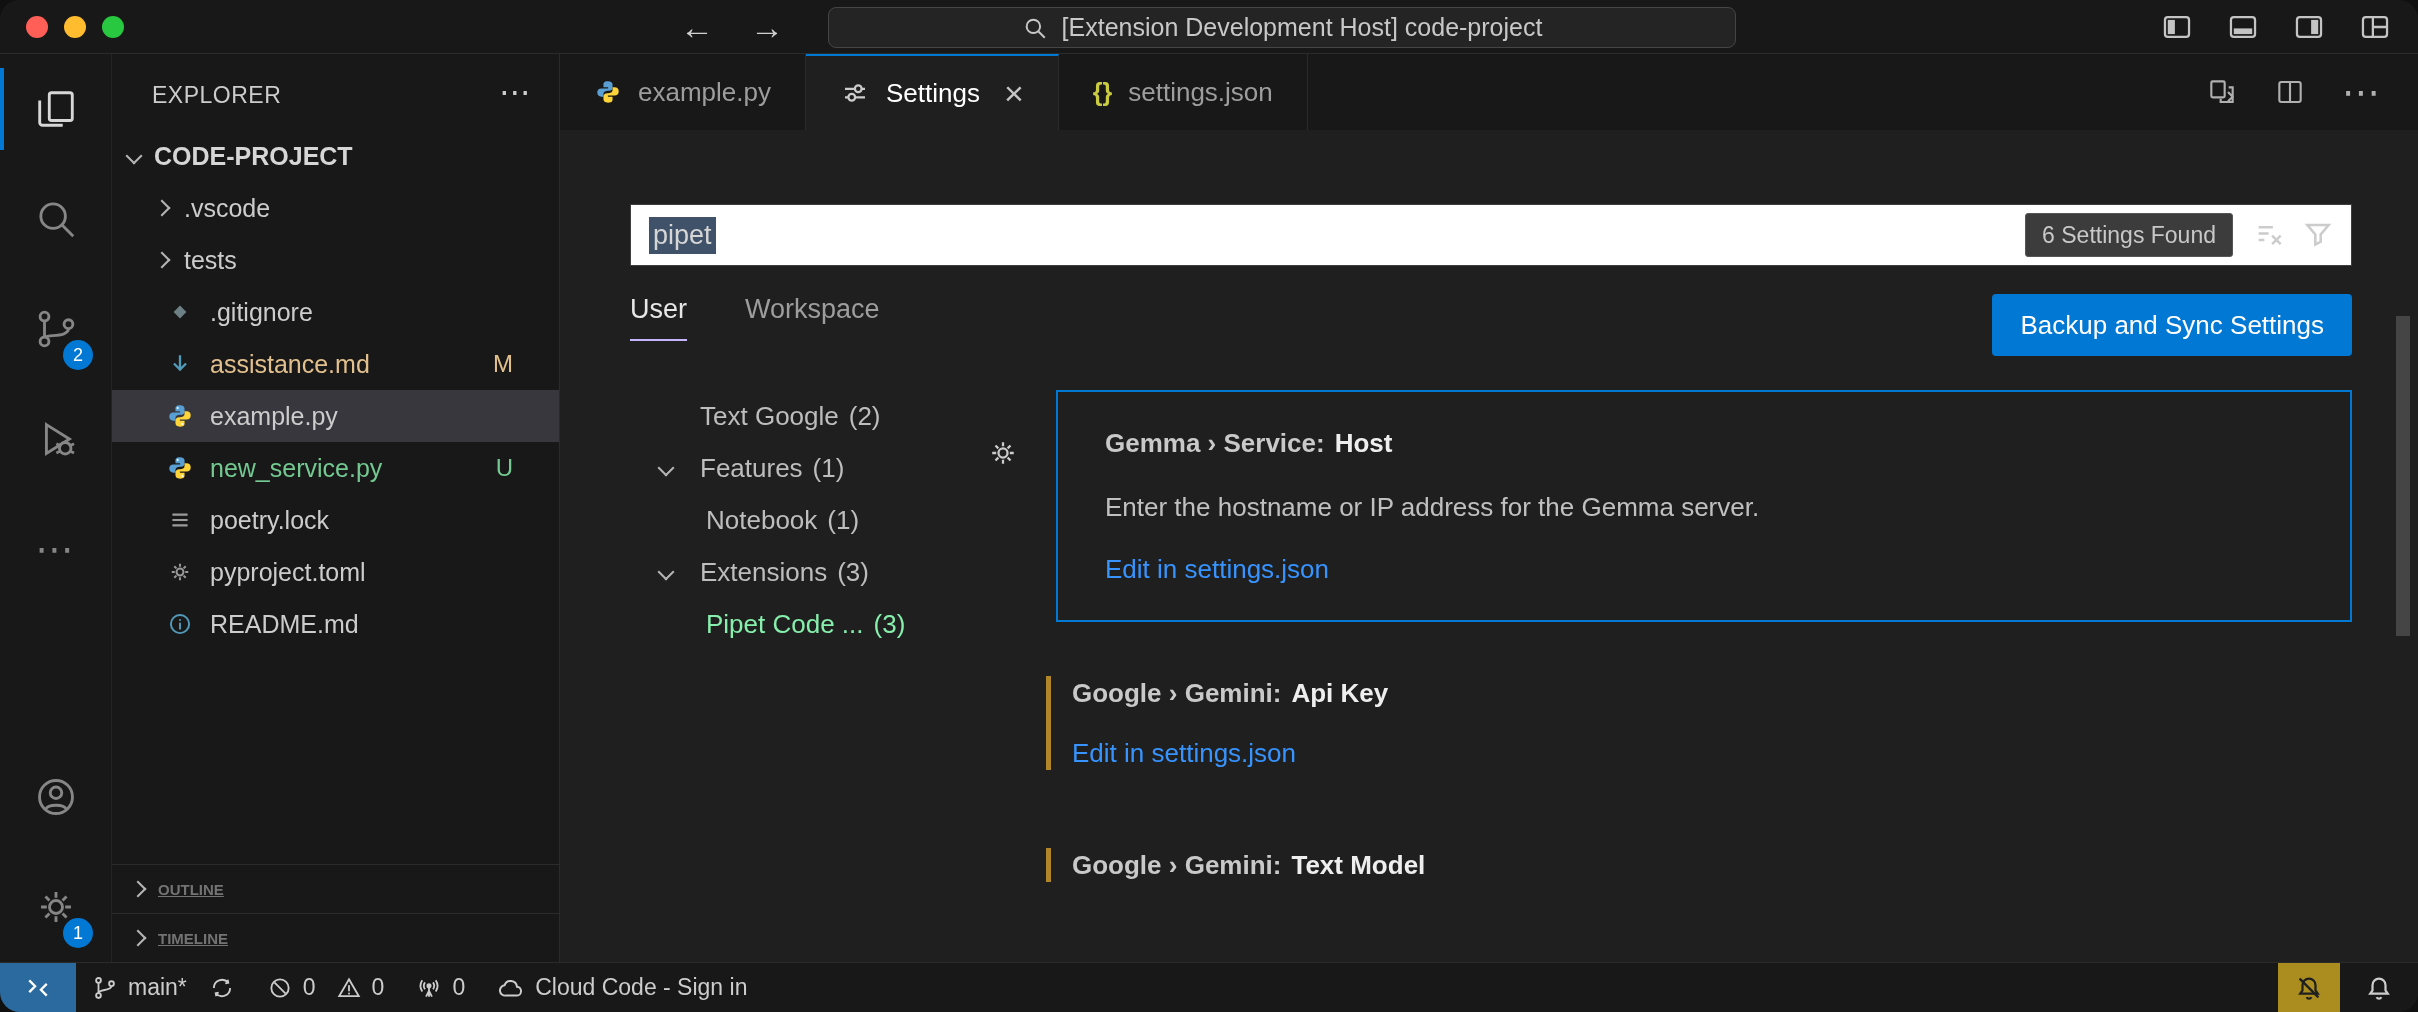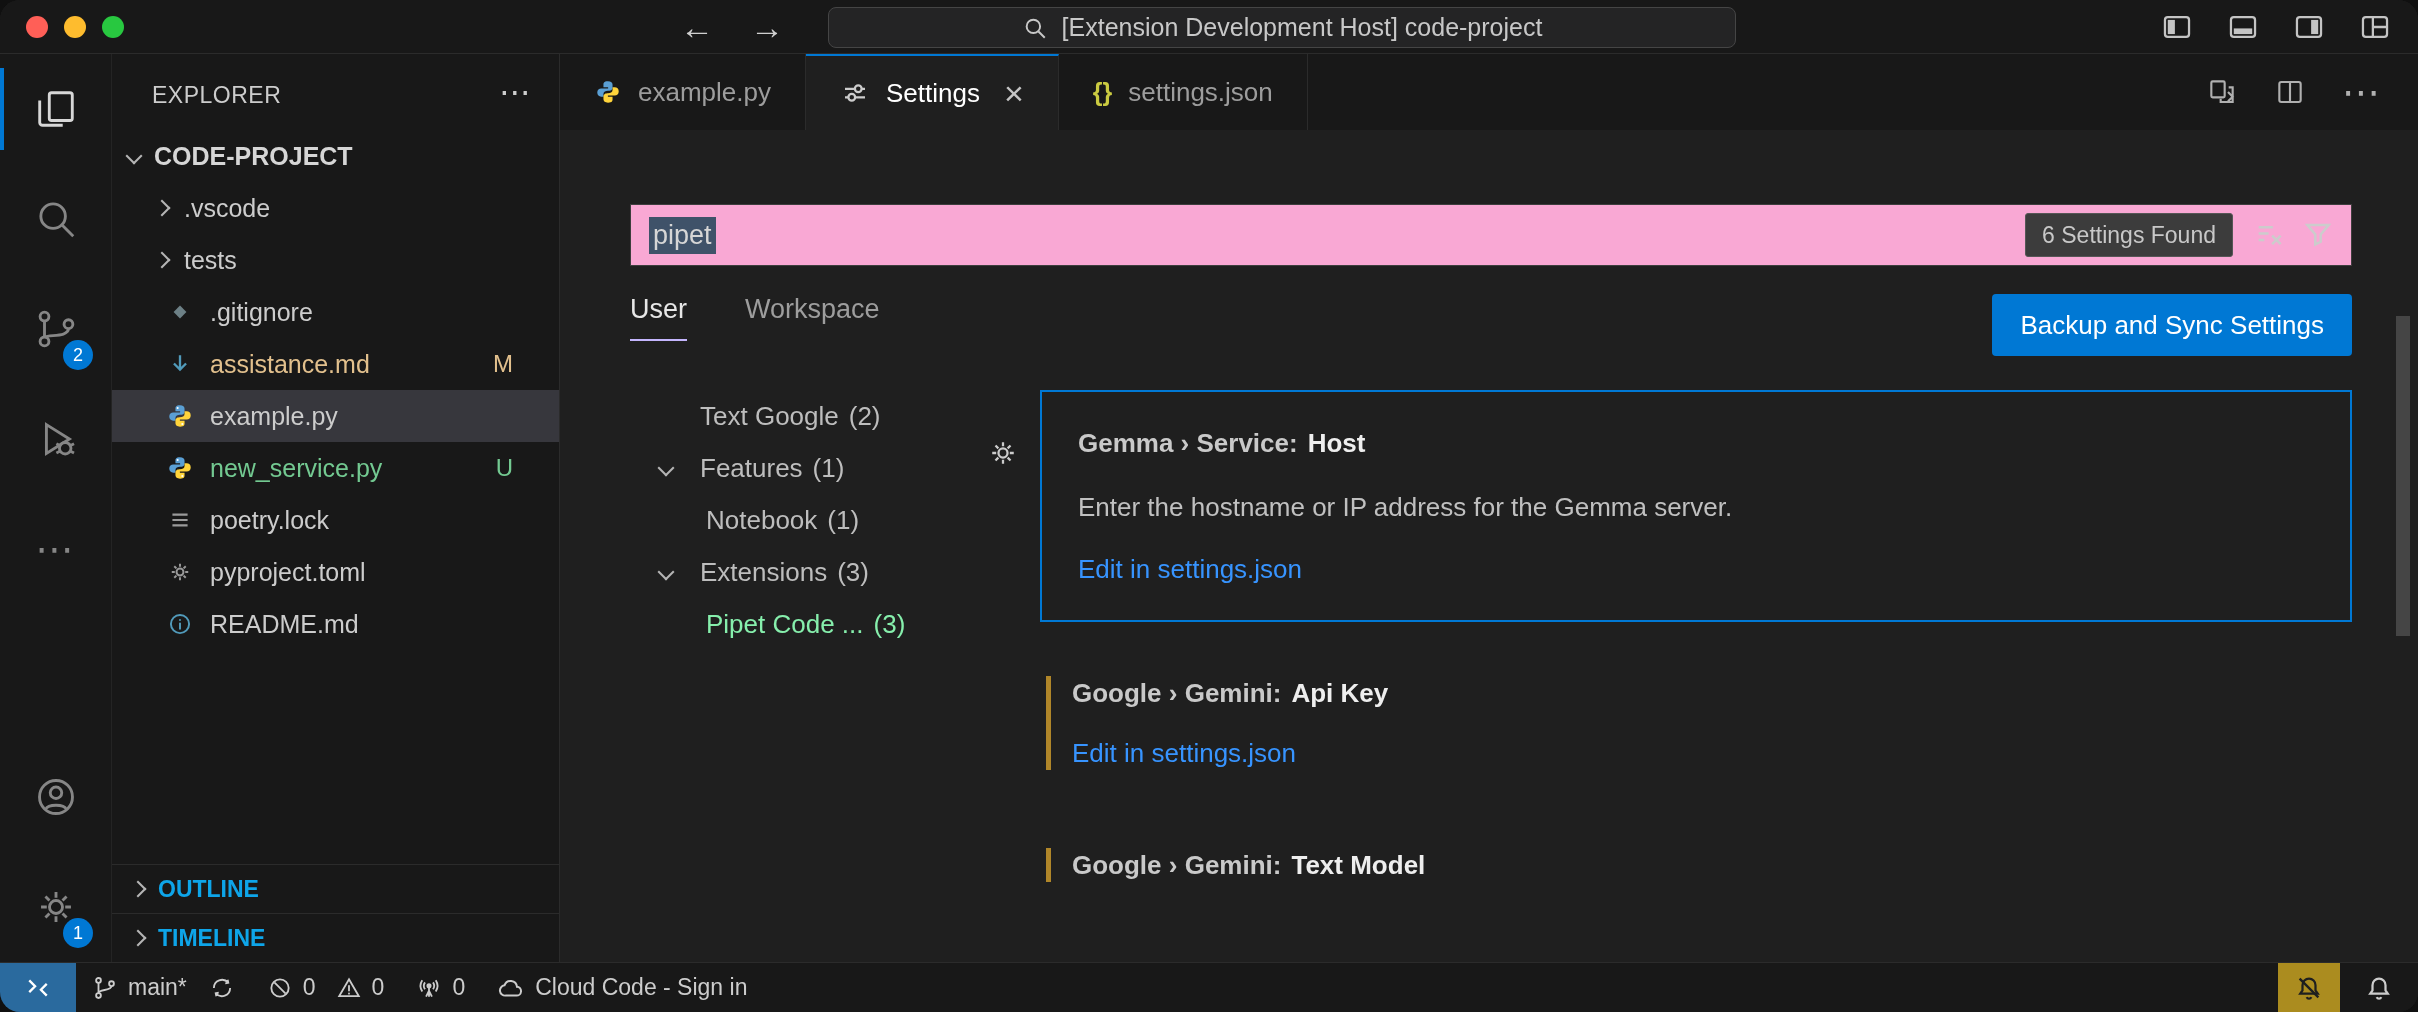--- a/index.html
+++ b/index.html
@@ -52,35 +52,35 @@
   .row .ficon { width:32px; margin-right:14px; display:flex; justify-content:center; }
   .row.file { padding-left:52px; }
   .row.selected { background:#37373d; }
   .row .badge { margin-left:auto; font-size:24px; }
   .c-mod { color:#e2c08d;text-align:right; } .c-untracked { color:#73c991; }
   .chev { display:inline-block; width:12px; height:12px; border-right:2.4px solid #b5b5b5;
     border-bottom:2.4px solid #b5b5b5; transform:rotate(-45deg); }
   .chev.down { transform:rotate(45deg); }
   .sb-sections { margin-top:auto; }
   .sec { height:49px; display:flex; align-items:center; gap:14px; padding-left:20px;
-    font-weight:700; font-size:23px; color:#0ea5e9; border-top:1px solid #2b2b2b; }
+    font-weight:700; font-size:15px; color:#737373; border-top:1px solid #2b2b2b;text-decoration:underline; }
 
   
   .editor { flex:1; position:relative; background:#1f1f1f; display:flex; flex-direction:column; }
   .tabbar { height:76px; background:#181818; display:flex; align-items:stretch; }
   .tab { display:flex; align-items:center; gap:16px; padding:0 34px; font-size:26px;
     color:#9d9d9d; border-right:1px solid #2b2b2b; background:#181818; }
   .tab.active { background:#1f1f1f; color:#ffffff; border-top:2px solid #0078d4; }
   .tab .closex { font-size:34px; color:#c5c5c5; margin-left:8px; line-height:20px; }
   .braces { color:#cbcb41; font-size:25px; font-weight:700; }
   .tab-actions { margin-left:auto; display:flex; align-items:center; gap:36px;
     padding-right:36px; color:#b0b0b0; }
 
   .settings-body { flex:1; position:relative; padding:74px 66px 0 70px; overflow:hidden; }
-  .search-box { position:relative; height:62px; background:#f9a8d4; border:1px solid #3e3e3e;
+  .search-box { position:relative; height:62px; background:#ffffff; border:1px solid #3e3e3e;
     display:flex; align-items:center; padding:0 260px 0 18px; font-size:27px; color:#d6d6d6; }
   .search-box .sel { background:#3f5269; padding:3px 4px; }
   .results-badge { position:absolute; right:118px; top:8px; height:44px; padding:0 16px;
     background:#3c3c3c; border:1px solid #565656; border-radius:3px; font-size:23px;
     display:flex; align-items:center; color:#c8c8c8; }
   .in-ic { position:absolute; top:13px; color:#cccccc; }
   .ic-clear { right:64px; } .ic-funnel { right:16px; }
 
   .scopebar { margin-top:28px; display:flex; align-items:flex-start; height:66px; }
   .scope { font-size:27px; color:#9d9d9d; margin-right:58px; padding-bottom:14px; }
@@ -92,21 +92,21 @@
   .toc { width:372px; flex:none; font-size:26px; color:#bdbdbd; }
   .toc-row { height:52px; display:flex; align-items:center; padding-left:30px; }
   .toc-row .cbox { width:40px; display:flex; align-items:center; }
   .toc-row.lvl1 { padding-left:76px; }
   .toc-row.selected { color:#86efac; font-weight:400; }
   .toc-row .cnt { margin-left:10px; }
   .manage-gear { position:absolute; left:356px; top:46px; color:#cccccc; }
 
   .slist { flex:1; margin-left:38px; }
   .srow { position:relative; padding:24px 32px; margin-bottom:30px; }
-  .srow.focused { border:2px solid #0078d4; padding:34px 36px; }
+  .srow.focused { border:2px solid #0078d4; padding:34px 47px;margin-left:16px; }
   .stitle { font-size:26px; line-height:34px; }
   .cat { color:#c9c9c9; font-weight:600; margin-right:10px; }
   .sname { color:#eeeeee; font-weight:700; }
   .sdesc { margin-top:28px; font-size:26px; line-height:34px; color:#c0c0c0; }
   .slink { margin-top:26px; font-size:26px; line-height:34px; color:#3794ff; }
   .inline-link { color:#3794ff; }
   .srow.modified::before { content:""; position:absolute; left:6px; top:24px; bottom:24px;
     width:5px; background:#b08629; }
   .srow.focused .sdesc { margin-top:30px; } .srow.focused .slink { margin-top:28px; }
   .scrollbar { position:absolute; right:8px; top:262px; width:14px; height:320px;

